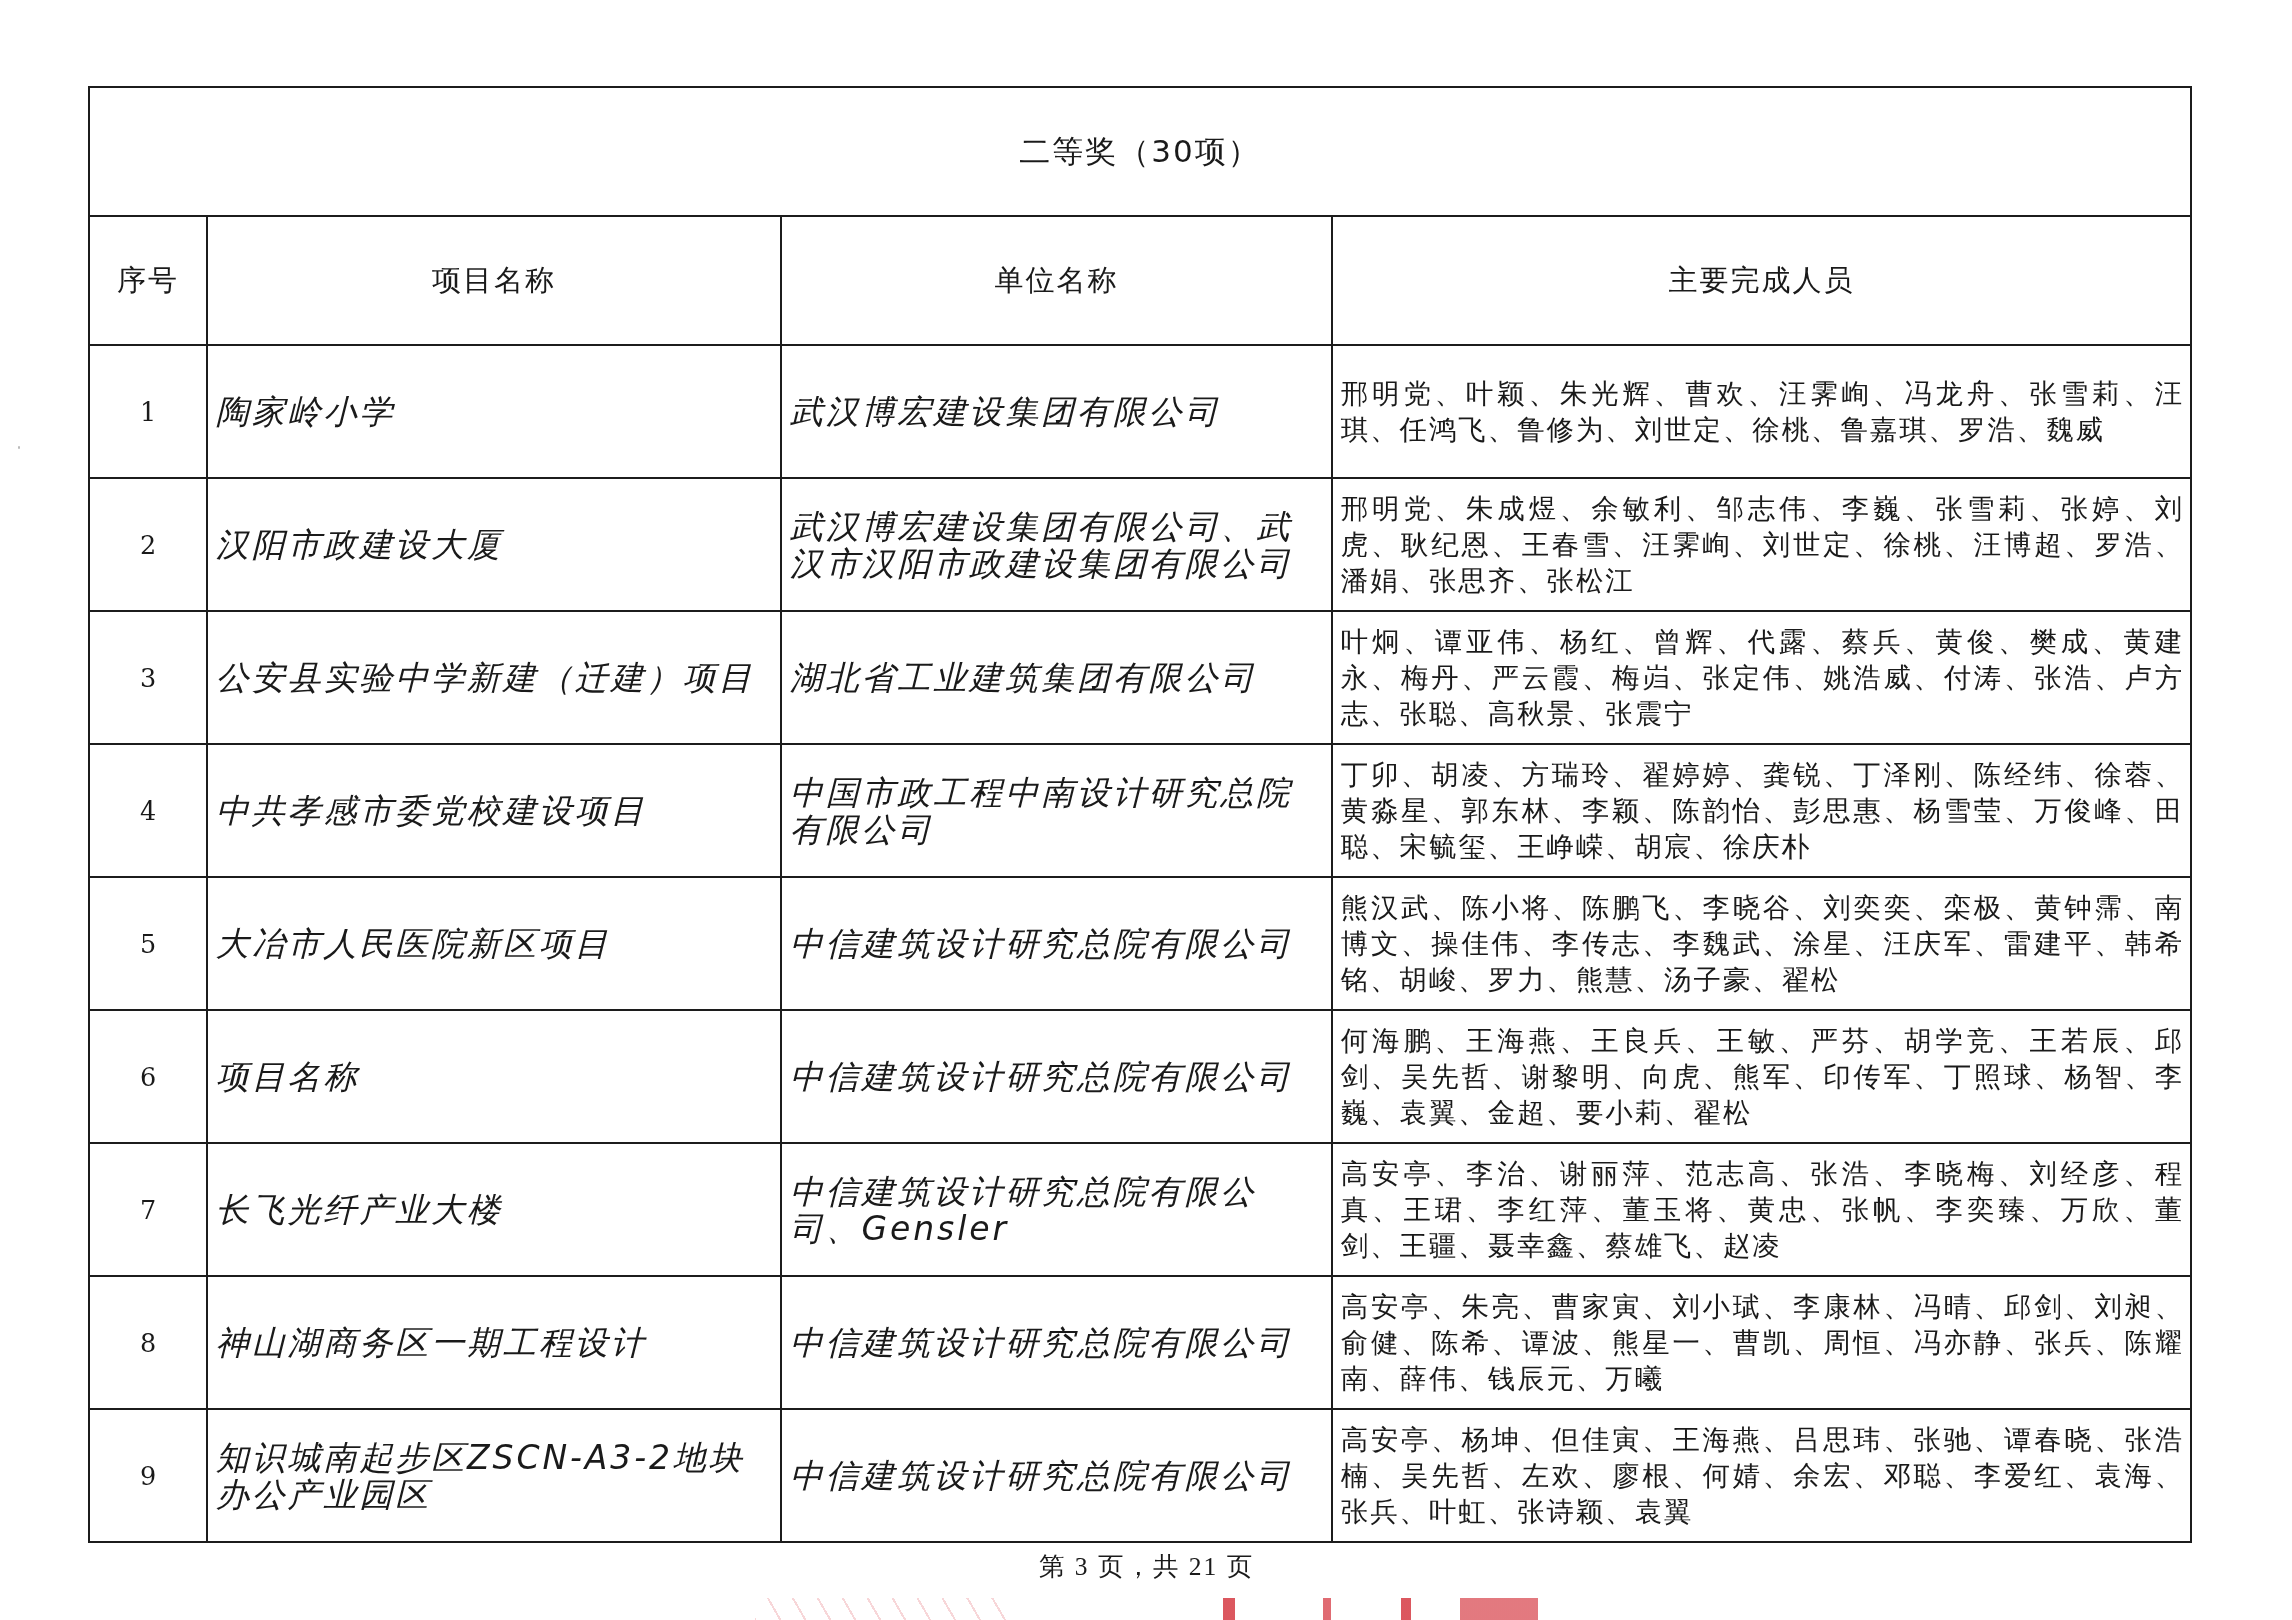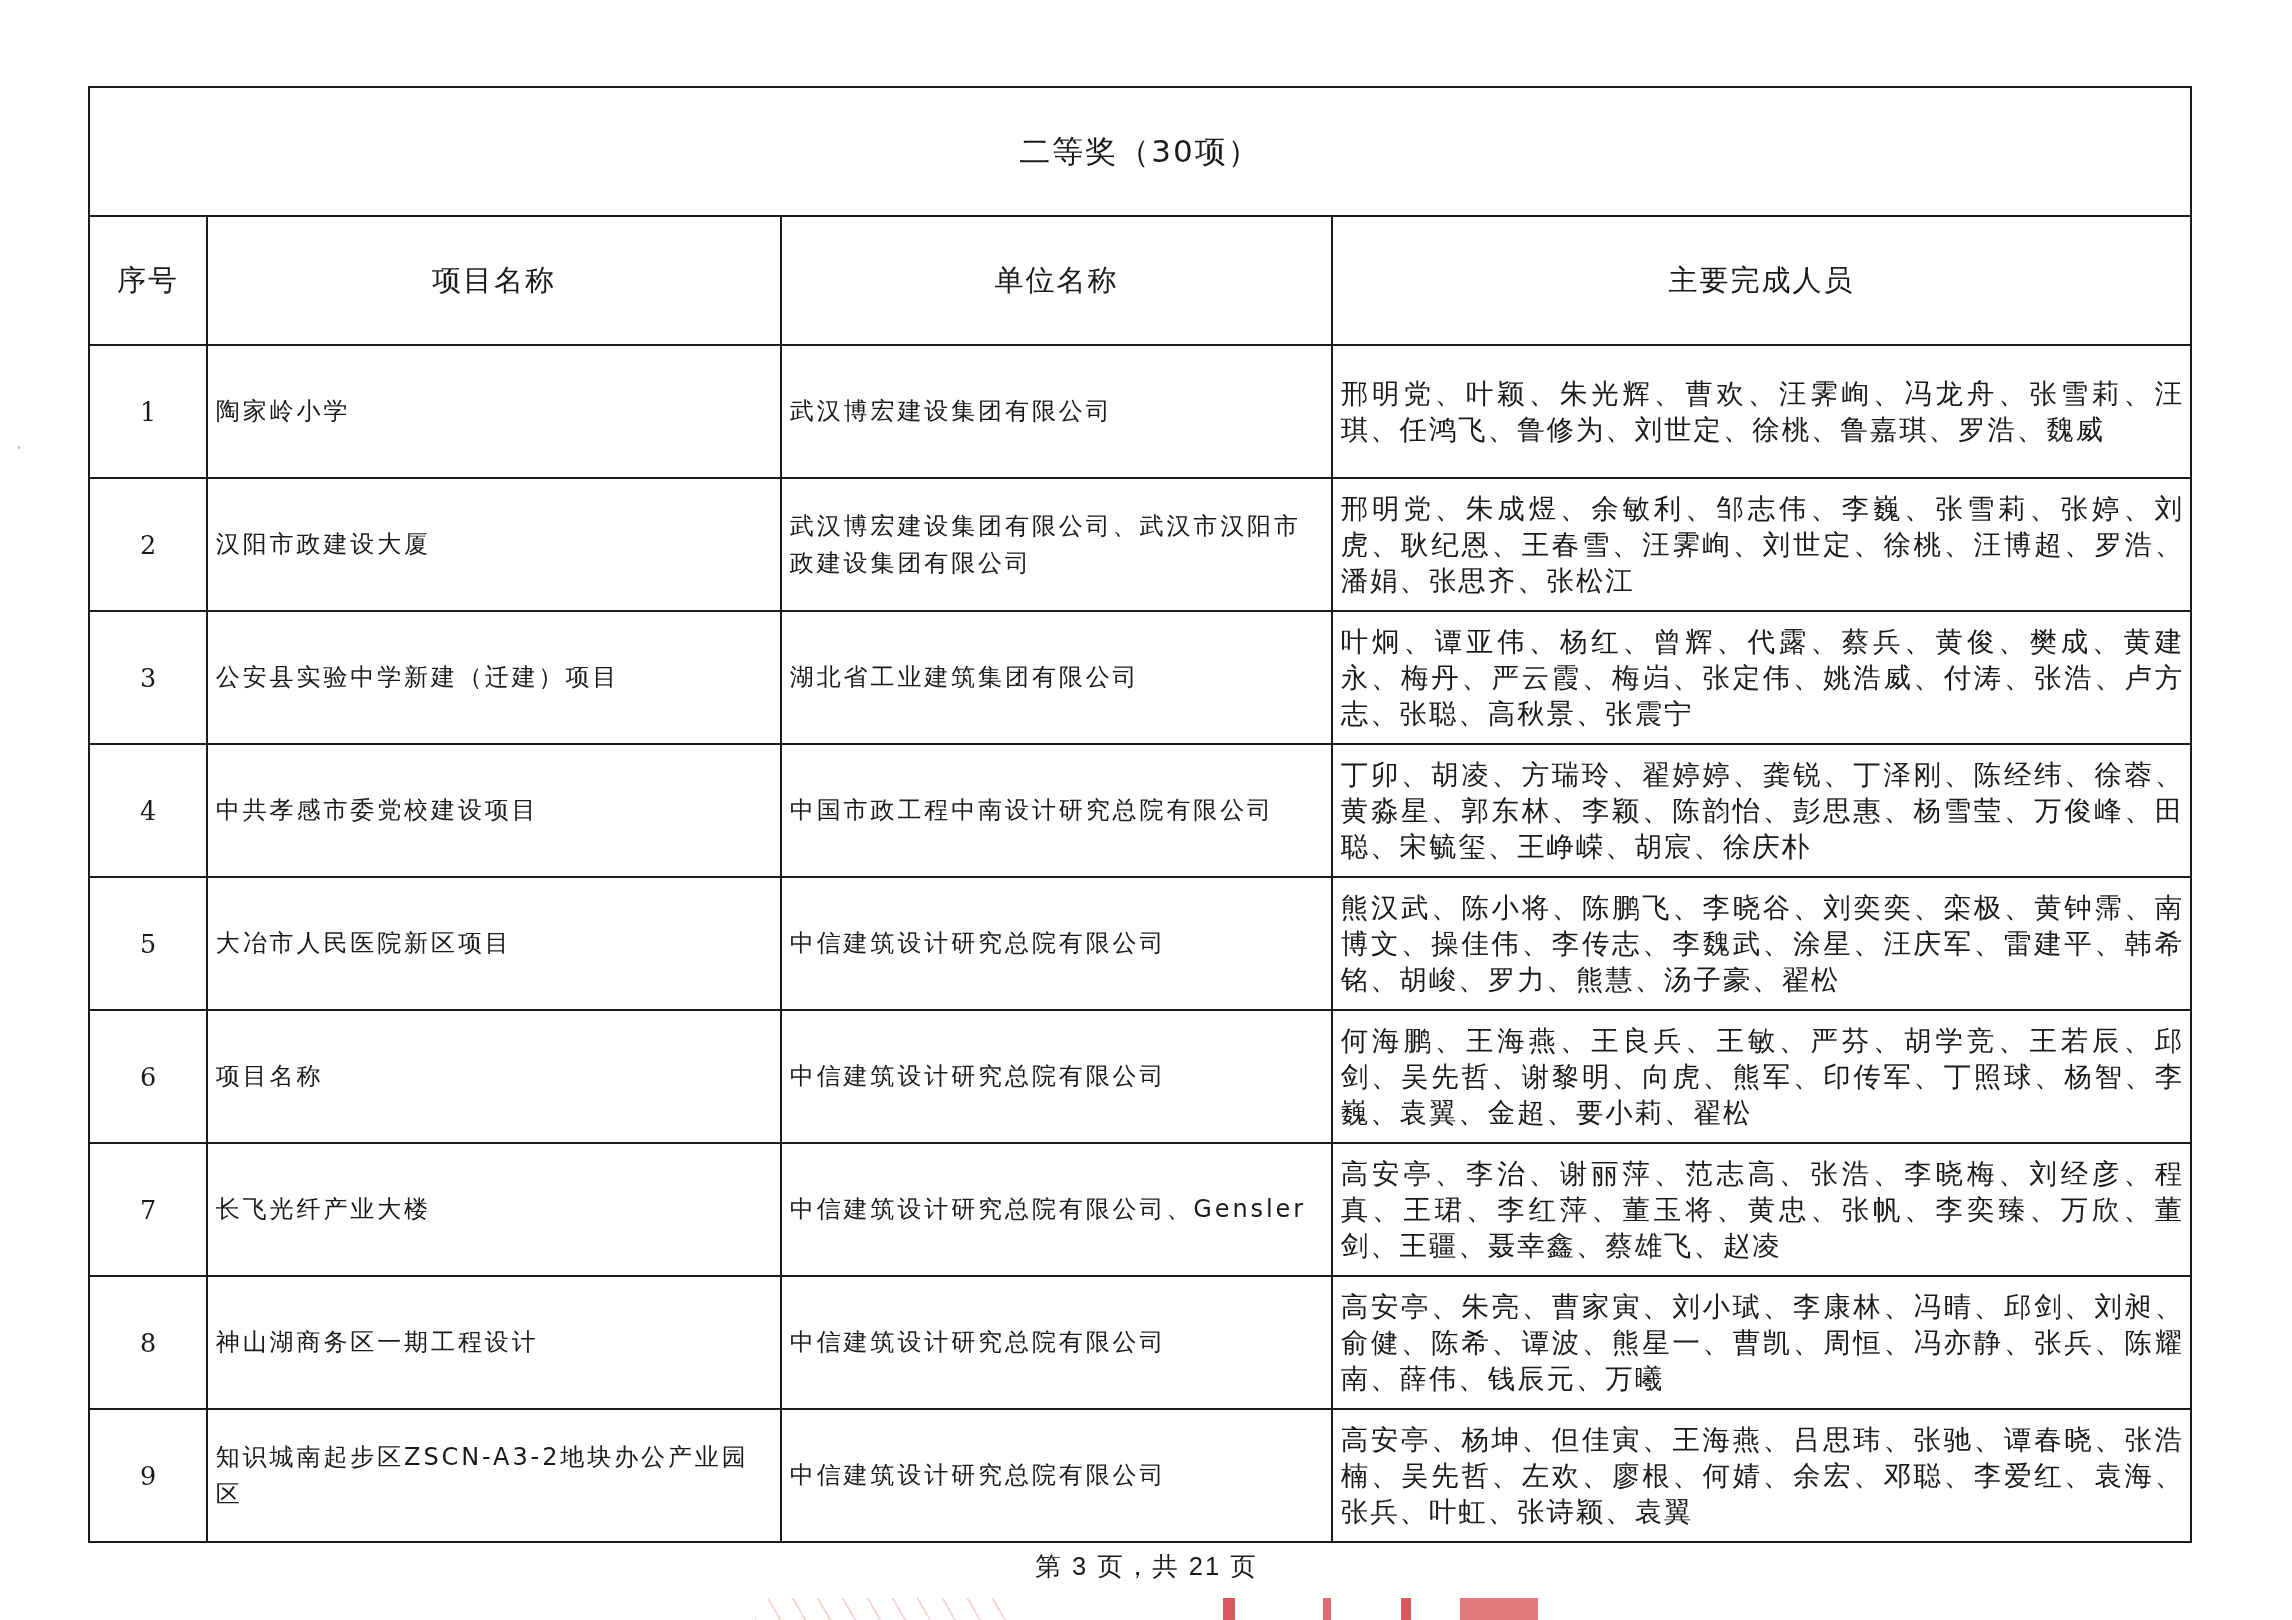--- a/index.html
+++ b/index.html
@@ -10,25 +10,25 @@
     position:absolute; left:88px; top:86px; width:2101px;
     border-collapse:collapse; table-layout:fixed;
   }
   table.award td, table.award th {
     border:2.5px solid #1c1c1c; padding:0; vertical-align:middle;
   }
   .title-cell { height:127px; text-align:center; font-size:31px; font-weight:normal; letter-spacing:2px; }
   .hdr th { height:127px; font-weight:normal; font-size:29px; text-align:center; letter-spacing:2px;font-family:Liberation Serif, serif; }
   tr.row td { height:127px; }
   .c-no { text-align:center; font-family:"DejaVu Serif","Liberation Serif",serif; font-size:25.5px; }
-  .c-proj, .c-unit { font-size:24px; line-height:37px; padding:0 9.8px 0 7.8px !important; letter-spacing:2.9px; }
+  .c-proj, .c-unit { font-size:33px; line-height:37px; padding:0 9.8px 0 7.8px !important; letter-spacing:2.9px;font-style:italic; }
   .c-people { font-size:27.4px; line-height:36px; padding:2px 5.9px 2px 7.8px !important;
               letter-spacing:2px; text-align:justify; word-break:break-all;margin-left:23px; }
   .footer { position:absolute; top:1549px; left:0; width:2293px; text-align:center;
-            font-family:Liberation Sans, sans-serif; font-size:25.5px; letter-spacing:2px; }
+            font-family:Liberation Serif, serif; font-size:25.5px; letter-spacing:2px; }
   .stamp { position:absolute; top:1598px; height:22.5px; opacity:0.75; }
   .stamp.s1 { left:755px; width:255px;
     background:repeating-linear-gradient(60deg, rgba(214,40,50,0.25) 0 2px, transparent 2px 21.6px); }
   .stamp.s2 { left:1215px; width:353px;
     background:linear-gradient(90deg, transparent 0 7.8px, #d0202a 7.8px 19.6px, transparent 19.6px 108px,
       #d63a44 108px 116px, transparent 116px 186px, #d0202a 186px 196px, transparent 196px 245px,
       rgba(208,32,42,0.8) 245px 323px, transparent 323px); }
   .scan-dot { position:absolute; left:17.6px; top:446px; width:2.9px; height:2.9px; background:#bbb; border-radius:50%; }
 </style>
 </head>

